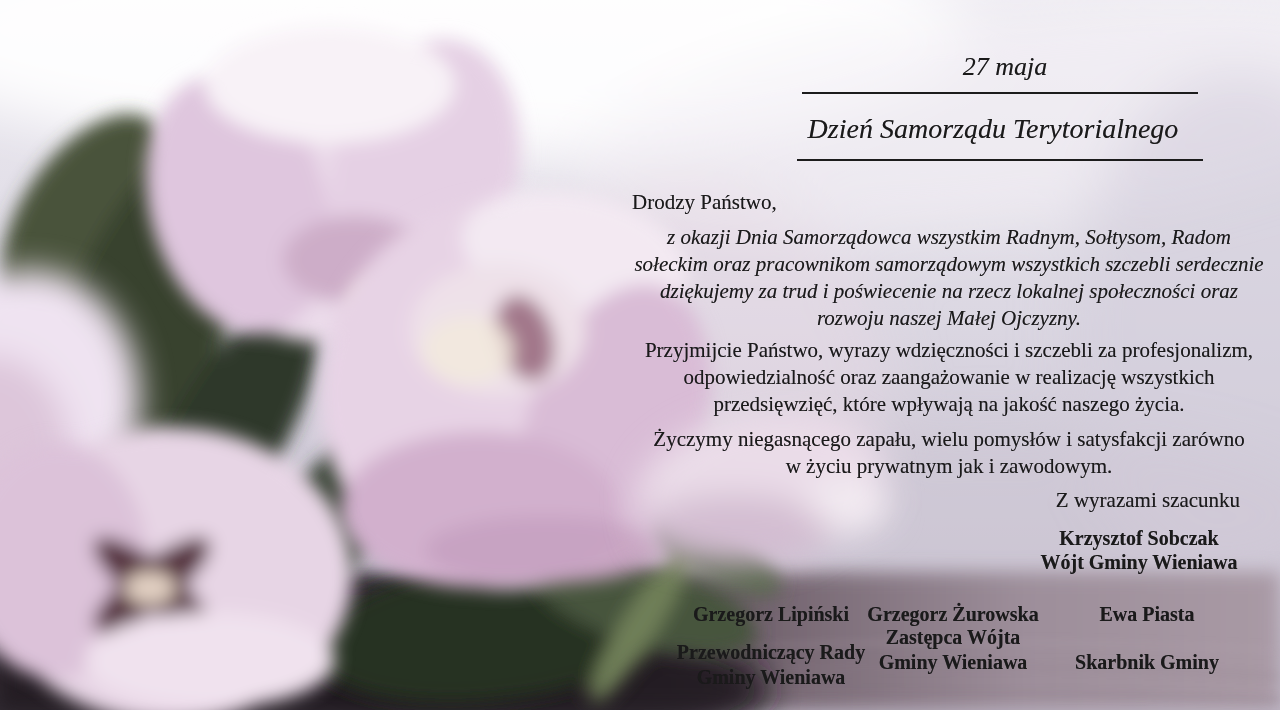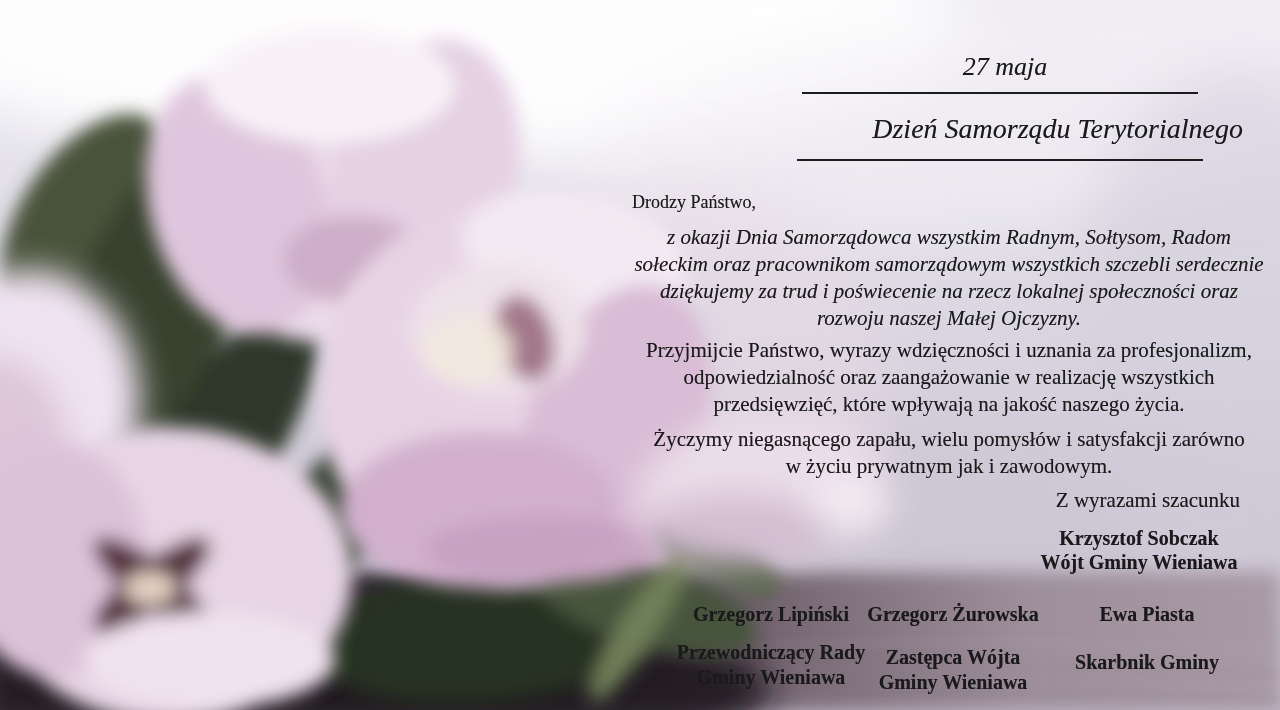--- a/index.html
+++ b/index.html
@@ -8,39 +8,39 @@
     width:1280px;height:710px;
     overflow:hidden;
     font-family:"Liberation Serif","DejaVu Serif",serif;
     color:#1a1a1a;
     background:#737373;
   }
   .bg{position:absolute;left:0;top:0;width:1280px;height:710px;display:block;}
   .txt{position:absolute;text-shadow:0 0 .6px rgba(25,20,30,.45);}
   .hdr-date{left:755px;top:52px;width:500px;text-align:center;
     font-style:italic;font-size:26px;line-height:30px;}
-  .hdr-title{left:743px;top:110px;width:500px;text-align:right;
+  .hdr-title{left:743px;top:110px;width:500px;text-align:center;
     font-style:italic;font-size:28px;line-height:38px;}
   .rule{position:absolute;height:2px;background:#1c1c1c;}
   .rule1{left:802px;top:92px;width:396px;}
   .rule2{left:797px;top:159px;width:406px;}
-  .salutation{left:632px;top:189px;font-size:18px;line-height:27px;}
+  .salutation{left:632px;top:189px;font-size:21px;line-height:27px;}
   .para{left:618px;width:662px;text-align:center;font-size:21px;line-height:27px;}
   .p1{top:224px;font-style:italic;}
   .p2{top:337px;}
   .p3{top:426px;}
   .closing{left:1018px;top:487px;width:260px;text-align:center;
     font-size:21px;line-height:27px;}
   .sig{position:absolute;text-align:center;font-weight:bold;font-size:20px;}
   .sig-primary{left:1019px;top:526px;width:240px;line-height:24px;}
   .sig-col{top:603px;width:240px;}
   .sig-col .sig-name{line-height:22px;}
   .sig-col .sig-title{line-height:25px;}
   .col1{left:651px;} .col1 .sig-title{margin-top:15px;}
-  .col2{left:833px;} .col2 .sig-title{margin-top:20px;}
+  .col2{left:833px;} .col2 .sig-title{}
   .col3{left:1027px;} .col3 .sig-title{margin-top:25px;}
 </style>
 </head>
 <body>
 
 <div class="card">
 
   <svg class="bg" viewBox="0 0 1280 710" xmlns="http://www.w3.org/2000/svg" aria-hidden="true">
     <defs>
       <linearGradient id="bgG" x1="0" y1="0" x2="0" y2="1">
@@ -150,21 +150,21 @@
   <div class="txt salutation">Drodzy Państwo,</div>
 
   <div class="txt para p1">
     <div>z okazji Dnia Samorządowca wszystkim Radnym, Sołtysom, Radom</div>
     <div>sołeckim oraz pracownikom samorządowym wszystkich szczebli serdecznie</div>
     <div>dziękujemy za trud i poświecenie na rzecz lokalnej społeczności oraz</div>
     <div>rozwoju naszej Małej Ojczyzny.</div>
   </div>
 
   <div class="txt para p2">
-    <div>Przyjmijcie Państwo, wyrazy wdzięczności i uznania za profesjonalizm,</div>
+    <div>Przyjmijcie Państwo, wyrazy wdzięczności i szczebli za profesjonalizm,</div>
     <div>odpowiedzialność oraz zaangażowanie w realizację wszystkich</div>
     <div>przedsięwzięć, które wpływają na jakość naszego życia.</div>
   </div>
 
   <div class="txt para p3">
     <div>Życzymy niegasnącego zapału, wielu pomysłów i satysfakcji zarówno</div>
     <div>w życiu prywatnym jak i zawodowym.</div>
   </div>
 
   <div class="txt closing">Z wyrazami szacunku</div>

